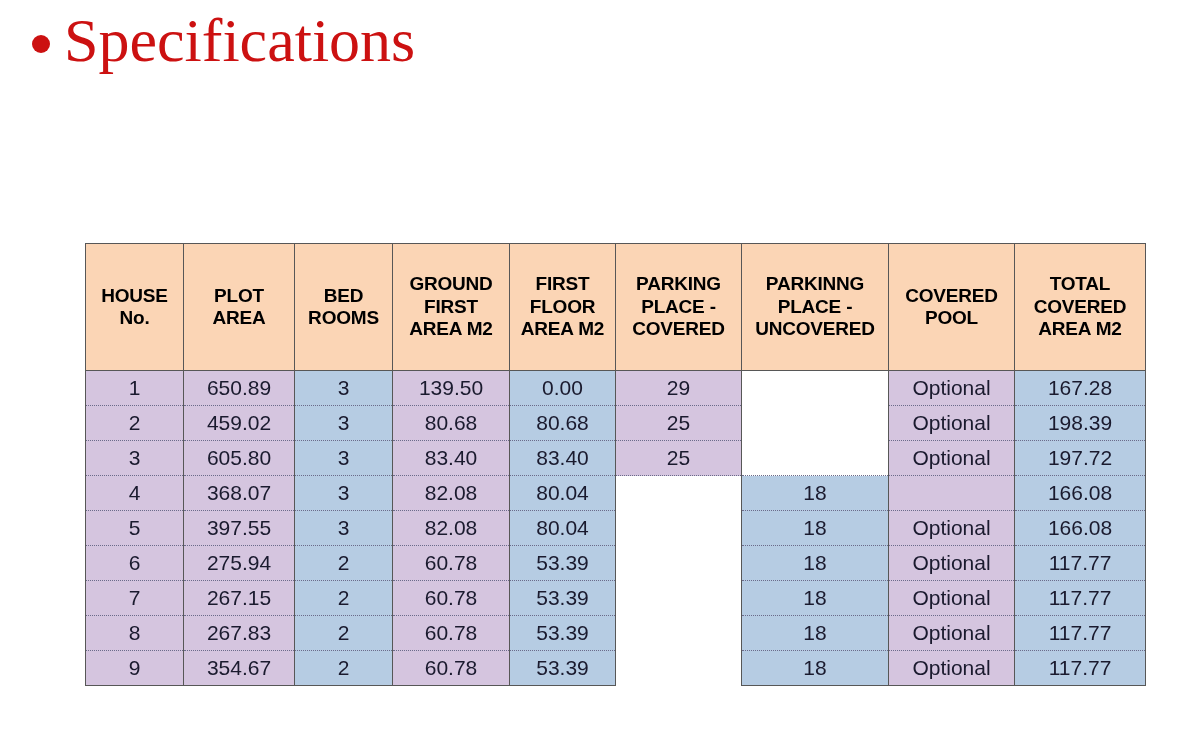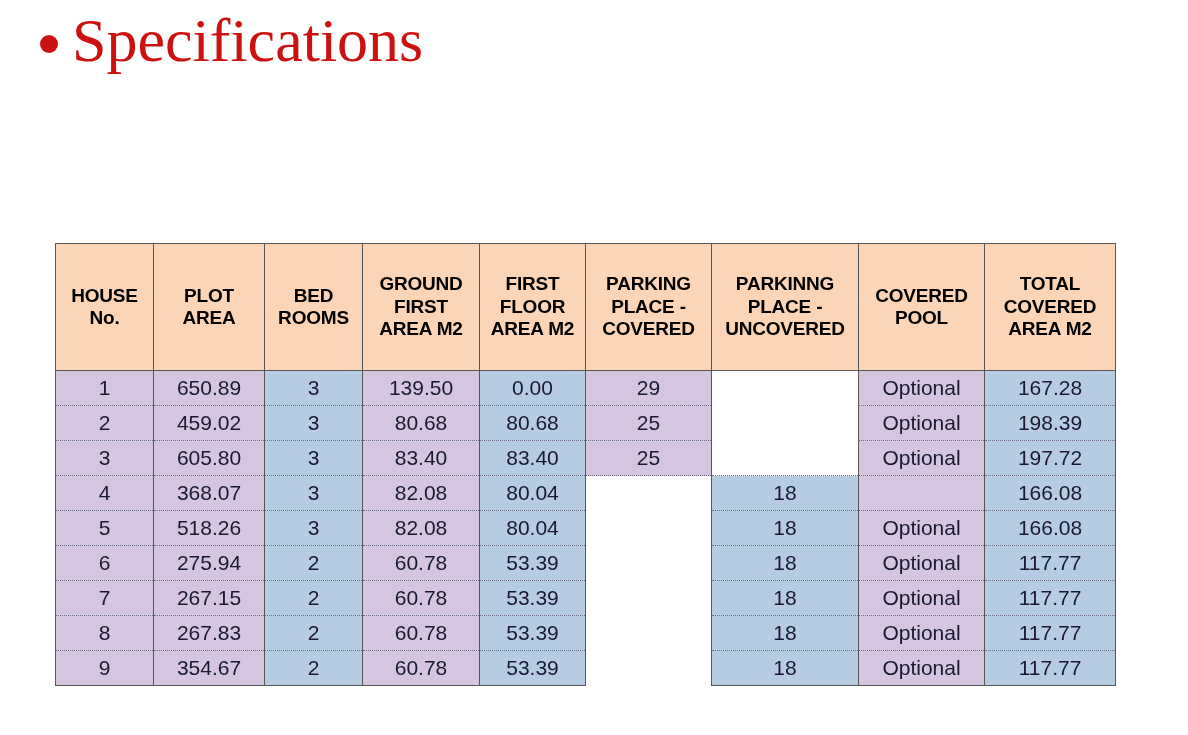--- a/index.html
+++ b/index.html
@@ -11,21 +11,21 @@
     width: 1188px;
     height: 735px;
     position: relative;
     overflow: hidden;
     font-family: "Liberation Sans", sans-serif;
   }
 
   
   #title-row {
     position: absolute;
-    left: 40px;
+    left: 32px;
     top: 8px;
     display: flex;
     align-items: center;
     gap: 14px;
   }
   #title-bullet {
     width: 18px;
     height: 18px;
     border-radius: 50%;
     background: #CC1111;
@@ -37,21 +37,21 @@
     font-size: 62px;
     line-height: 1.05;
     color: #CC1111;
     font-weight: 400;
     white-space: nowrap;
   }
 
   
   #spec-table-wrap {
     position: absolute;
-    left: 55px;
+    left: 85px;
     top: 243px;
     width: 1060px;
   }
   table.spec {
     border-collapse: collapse;
     table-layout: fixed;
     width: 1060px;
     background: #ffffff;
   }
   table.spec col.c0  { width: 98px;  }
@@ -215,21 +215,21 @@
           <td class="fill-blue">3</td>
           <td class="fill-purple">82.08</td>
           <td class="fill-blue">80.04</td>
           <td class="fill-none"></td>
           <td class="fill-blue">18</td>
           <td class="fill-purple"></td>
           <td class="fill-blue">166.08</td>
         </tr>
         <tr class="datarow">
           <td class="fill-purple">5</td>
-          <td class="fill-purple">518.26</td>
+          <td class="fill-purple">397.55</td>
           <td class="fill-blue">3</td>
           <td class="fill-purple">82.08</td>
           <td class="fill-blue">80.04</td>
           <td class="fill-none"></td>
           <td class="fill-blue">18</td>
           <td class="fill-purple">Optional</td>
           <td class="fill-blue">166.08</td>
         </tr>
         <tr class="datarow">
           <td class="fill-purple">6</td>

